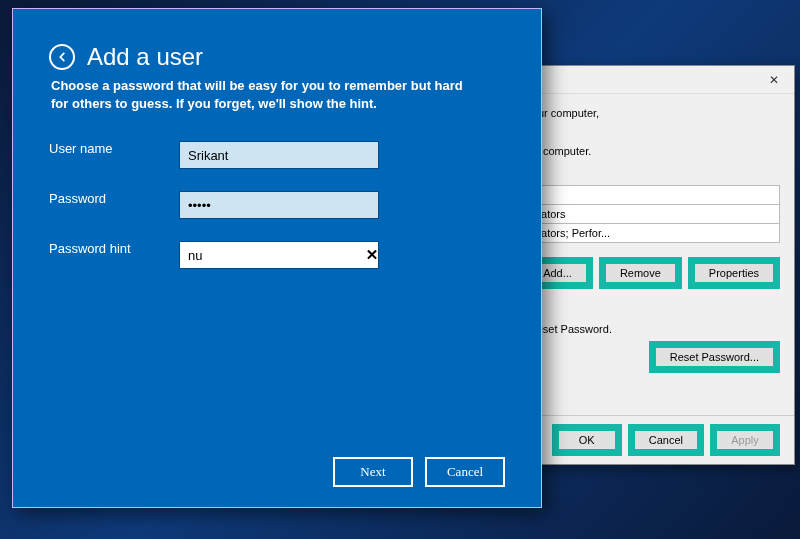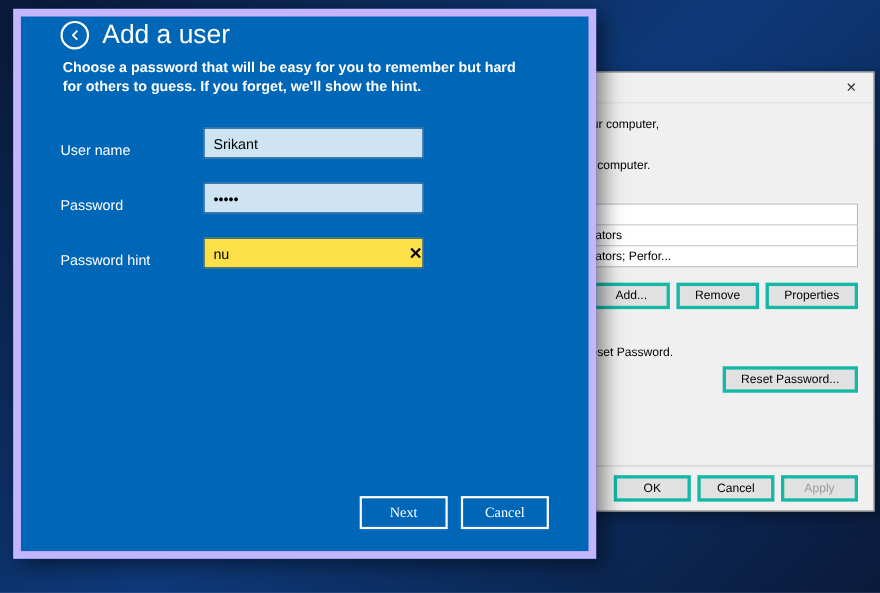--- a/index.html
+++ b/index.html
@@ -21,53 +21,53 @@
   .bg-window .close-x { width:40px; text-align:center; line-height:28px; color:#333; }
   .bg-panel { padding: 10px 14px; color:#000; font-size:11px; }
   .bg-panel .line { margin: 3px 0; }
   .bg-checkline { display:flex; align-items:center; gap:6px; margin:10px 0; }
   .bg-check { width:13px; height:13px; border:1px solid #333; display:inline-block; }
   .bg-listhead { display:flex; background:#fff; border:1px solid #bbb; margin-top:6px;}
   .bg-listhead div { padding:3px 8px; border-right:1px solid #ddd; font-size:11px;}
   .bg-listrow { display:flex; background:#fff; border:1px solid #bbb; border-top:none; font-size:11px;}
   .bg-listrow div { padding:3px 8px;}
   .bg-btnrow { display:flex; justify-content:flex-end; gap:6px; margin:14px 0;}
-  .bg-btn { background:#e1e1e1; border:3px solid #14b8a6; padding:3px 14px; font-size:11px; min-width:70px; text-align:center;}
+  .bg-btn { background:#e1e1e1; border:7px solid #14b8a6; padding:3px 14px; font-size:11px; min-width:70px; text-align:center;}
   .bg-section-label { margin-top:8px; font-size:11px;}
   .bg-btnrow2 { display:flex; justify-content:flex-end; margin-top:6px;}
   .bg-bottom { display:flex; justify-content:flex-end; gap:6px; padding:8px 14px; border-top:1px solid #ccc;
      position:absolute; bottom:0; left:0; right:0;}
 
   
   .modal {
     position: absolute; top: 8px; left: 12px;
     width: 530px; height: 500px;
     background: #0067b8;
     color: #fff;
-    padding: 3px 36px;
+    padding: 34px 36px;
     box-shadow: 6px 6px 18px rgba(0,0,0,0.5);
-    border: 7px solid #c4b5fd;
+    border: 1px solid #c4b5fd;
   }
   .modal-header { display:flex; align-items:center; gap:12px; margin-bottom:6px;}
   .back-circle {
     width: 26px; height:26px; border:2px solid #fff; border-radius:50%;
     display:flex; align-items:center; justify-content:center; cursor:pointer;
   }
   .back-circle svg { width:14px; height:14px; fill:#fff; }
   .modal h1 { font-weight:300; font-size:24px; }
   .modal .desc { font-size:13px; line-height:1.4; margin:6px 0 28px 2px; max-width:430px;font-weight:bold;}
-  .formrow { display:flex; align-items:flex-end; margin-bottom:22px; }
+  .formrow { display:flex; align-items:flex-start; margin-bottom:22px; }
   .formrow label { width:130px; font-size:13px; }
   .input-wrap { position:relative; width:207px; }
   .txt {
     width:200px; height:28px; padding:0 8px;
     border:1px solid #004a85; background:#cfe4f3; color:#000;
     font-size:13px; font-family:inherit;
   }
-  .txt.white { background:#fde047; padding-right:28px; }
+  .txt.white { background:#ffffff; padding-right:28px; }
   .clear-x {
     position:absolute; right:4px; top:4px; width:20px; height:20px;
     display:flex; align-items:center; justify-content:center;
     font-size:15px; font-weight:bold; color:#000; cursor:pointer;
     font-family: Arial, sans-serif;
   }
   .modal-footer {
     position:absolute; bottom:20px; right:36px;
     display:flex; gap:12px;
   }

